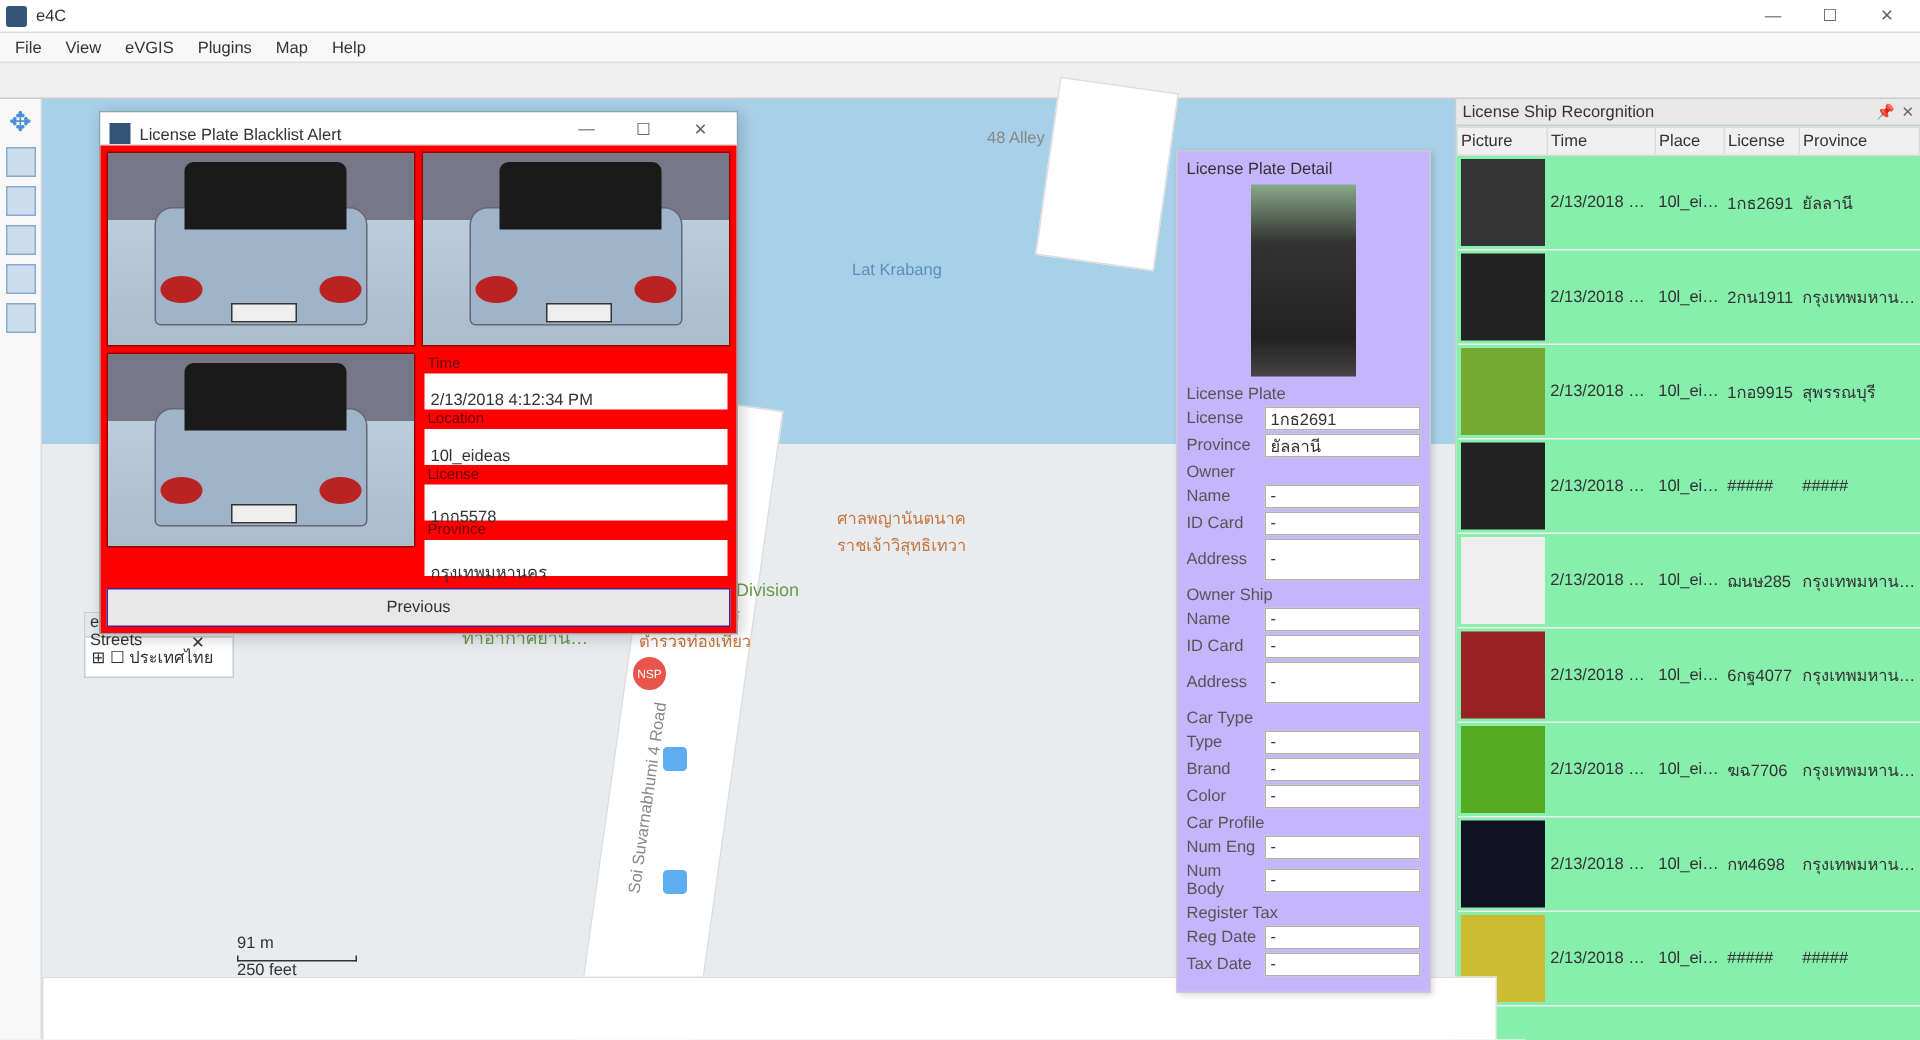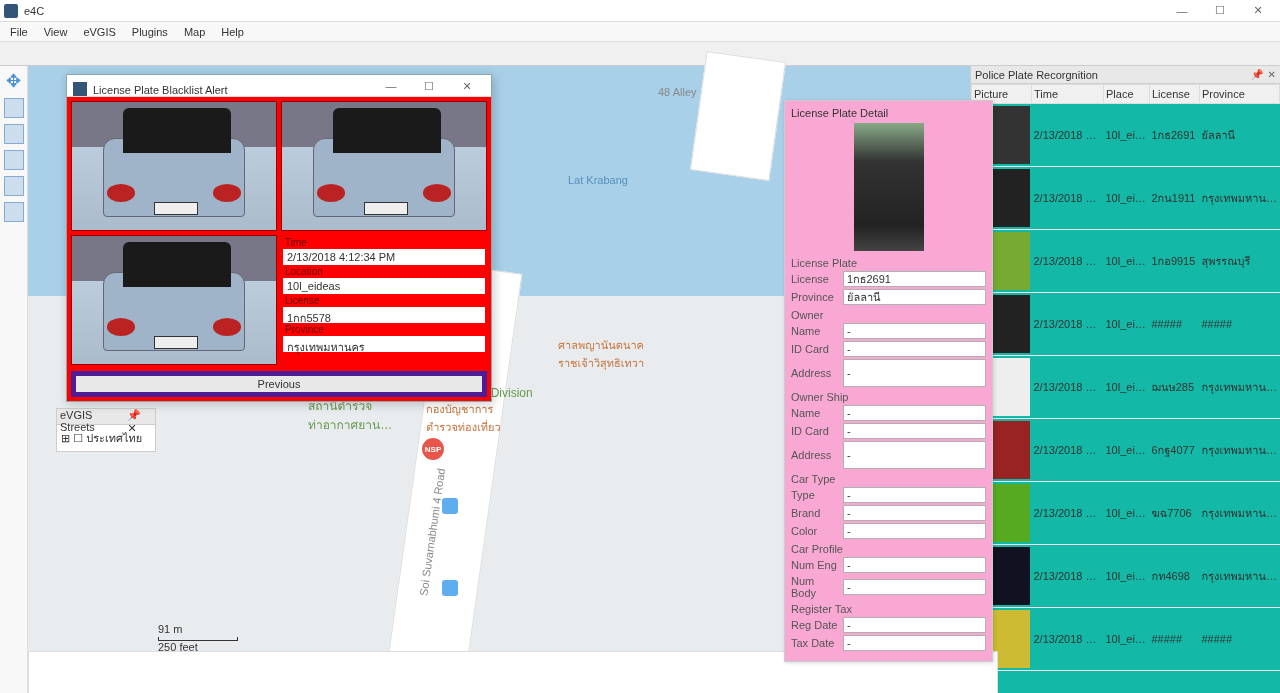--- a/index.html
+++ b/index.html
@@ -17,51 +17,51 @@
 .lefttools .lt{width:20px;height:20px;background:#cde;border:1px solid #8ac}
 .lefttools .move{background:none;border:none;font-size:18px;color:#4a90d9}
 .main{flex:1;position:relative;background:#eee}
 .map{position:absolute;inset:0;background:#e8ecef}
 .water{position:absolute;background:#a8d0e8}
 .road{position:absolute;background:#fff;border:1px solid #ddd}
 .maplabel{position:absolute;color:#888;font-size:11px}
 .maplabel.green{color:#6a994e;font-size:12px}
 .maplabel.orange{color:#c77840}
 .busicon{position:absolute;width:16px;height:16px;background:#5eadf0;border-radius:3px}
-.nsp{position:absolute;width:26px;height:26px;background:#e8554a;border-radius:50%;border:2px solid #fff;display:flex;align-items:center;justify-content:center;color:#fff;font-weight:bold;font-size:8px}
+.nsp{position:absolute;width:26px;height:26px;background:#e8554a;border-radius:50%;border:2px solid #fff;display:flex;align-items:center;justify-content:center;color:#fff;font-weight:normal;font-size:8px}
 .scalebar{position:absolute;left:130px;bottom:40px;font-size:10px;color:#333}
 .scalebar .bar{width:80px;height:4px;border:1px solid #333;border-top:none;margin-top:2px}
 .rightpanel{width:310px;background:#f0f0f0;border-left:1px solid #ccc;display:flex;flex-direction:column}
 .panelhdr{height:18px;background:#e8e8e8;border-bottom:1px solid #ccc;display:flex;align-items:center;padding:0 4px;font-weight:normal}
 .panelhdr .ctls{margin-left:auto;display:flex;gap:4px}
 .panelhdr .ctls span{font-size:10px;color:#666}
-.rectable{flex:1;overflow:hidden;background:#14b8a6}
+.rectable{flex:1;overflow:hidden;background:#86efac}
 .rectable table{width:100%;border-collapse:collapse;table-layout:fixed}
 .rectable th{background:#f0f0f0;border:1px solid #ddd;padding:3px 2px;text-align:left;font-weight:normal;font-size:11px}
 .rectable td{border-bottom:1px solid #eee;padding:2px;font-size:11px;white-space:nowrap;overflow:hidden;text-overflow:ellipsis;vertical-align:middle}
 .rectable .pic{width:56px;height:58px;background:#555;display:block}
 
 .alert{position:absolute;left:38px;top:8px;width:426px;background:#fff;border:1px solid #8aa;box-shadow:2px 2px 10px rgba(0,0,0,.2);z-index:20}
 .alert .abar{height:22px;background:#fff;display:flex;align-items:flex-end;padding:0 6px;border-bottom:1px solid #ddd}
 .alert .abar .aicon{width:14px;height:14px;background:#357;margin-right:6px}
 .alert .abar .spacer{flex:1}
 .alert .body{background:red;padding:4px;display:grid;grid-template-columns:1fr 1fr;gap:4px}
 .carimg{height:130px;background:linear-gradient(180deg,#778 0%,#778 35%,#bcd 35%,#abc 100%);position:relative;border:1px solid #900}
 .carimg::after{content:"";position:absolute;left:15%;top:28%;right:15%;bottom:10%;background:#9fb4c8;border-radius:12px 12px 4px 4px;border:1px solid #667}
 .carimg .window{position:absolute;left:25%;top:5%;right:22%;height:35%;background:#1a1a1a;border-radius:6px 6px 0 0;z-index:2}
 .carimg .tail{position:absolute;bottom:22%;width:14%;height:14%;background:#b22;border-radius:50%;z-index:3}
 .carimg .tail.l{left:17%}.carimg .tail.r{right:17%}
 .carimg .plate{position:absolute;left:40%;bottom:12%;width:22%;height:10%;background:#eee;border:1px solid #333;z-index:3}
 .alert .fields{padding:2px;display:flex;flex-direction:column;gap:1px}
 .alert .flabel{color:#600;font-size:10px;padding-left:2px}
-.alert .fval{background:#fff;padding:2px 4px;font-size:11px;height:16px}
+.alert .fval{background:#fff;padding:12px 4px;font-size:11px;height:16px}
 .alert .buttons{grid-column:1/3;display:flex;gap:4px;padding-top:2px}
-.alert .btn{flex:1;height:26px;background:#e8e8e8;border:5px solid #4c1d95;display:flex;align-items:center;justify-content:center}
-
-.detail{position:absolute;left:756px;top:34px;width:209px;background:#f9a8d4;border:1px solid #ccc;padding:4px 6px 8px;z-index:15;box-shadow:1px 1px 4px rgba(0,0,0,.15)}
+.alert .btn{flex:1;height:26px;background:#e8e8e8;border:1px solid #4c1d95;display:flex;align-items:center;justify-content:center}
+
+.detail{position:absolute;left:756px;top:34px;width:170px;background:#c4b5fd;border:1px solid #ccc;padding:4px 6px 8px;z-index:15;box-shadow:1px 1px 4px rgba(0,0,0,.15)}
 .detail .dhdr{height:16px;display:flex;align-items:center;color:#888;margin-bottom:2px}
 .detail .dpic{width:70px;height:128px;margin:0 auto 6px;background:linear-gradient(#8a8 0,#333 30%,#222 80%,#444 100%)}
 .detail .section{font-size:11px;color:#555;margin:4px 0 2px}
 .detail .row{display:flex;align-items:center;margin-bottom:2px;gap:4px}
 .detail .row label{width:48px;font-size:11px;color:#555}
 .detail .row .inp{flex:1;height:16px;background:#fff;border:1px solid #b0b0b0;padding:0 3px;font-size:11px;display:flex;align-items:center}
 .detail .row .inp.tall{height:28px}
 
 .streets{position:absolute;left:28px;top:342px;width:100px;background:#fff;border:1px solid #ccc;z-index:5}
 .streets .shdr{height:16px;background:#e8e8e8;border-bottom:1px solid #ccc;padding:0 3px;display:flex;align-items:flex-start;font-size:11px}
@@ -249,21 +249,21 @@
         </div>
       <div class="row">
           <label>Tax Date</label>
           <span class="inp">-</span>
         </div>
     </div>
   </div>
 
   <div class="rightpanel">
     <div class="panelhdr">
-      <span>Police Plate Recorgnition</span>
+      <span>License Ship Recorgnition</span>
       <span class="ctls">
           <span>📌</span>
           <span>✕</span>
         </span>
     </div>
     <div class="rectable">
       <table>
         <colgroup>
             <col style="width:60px">
             <col style="width:72px">

